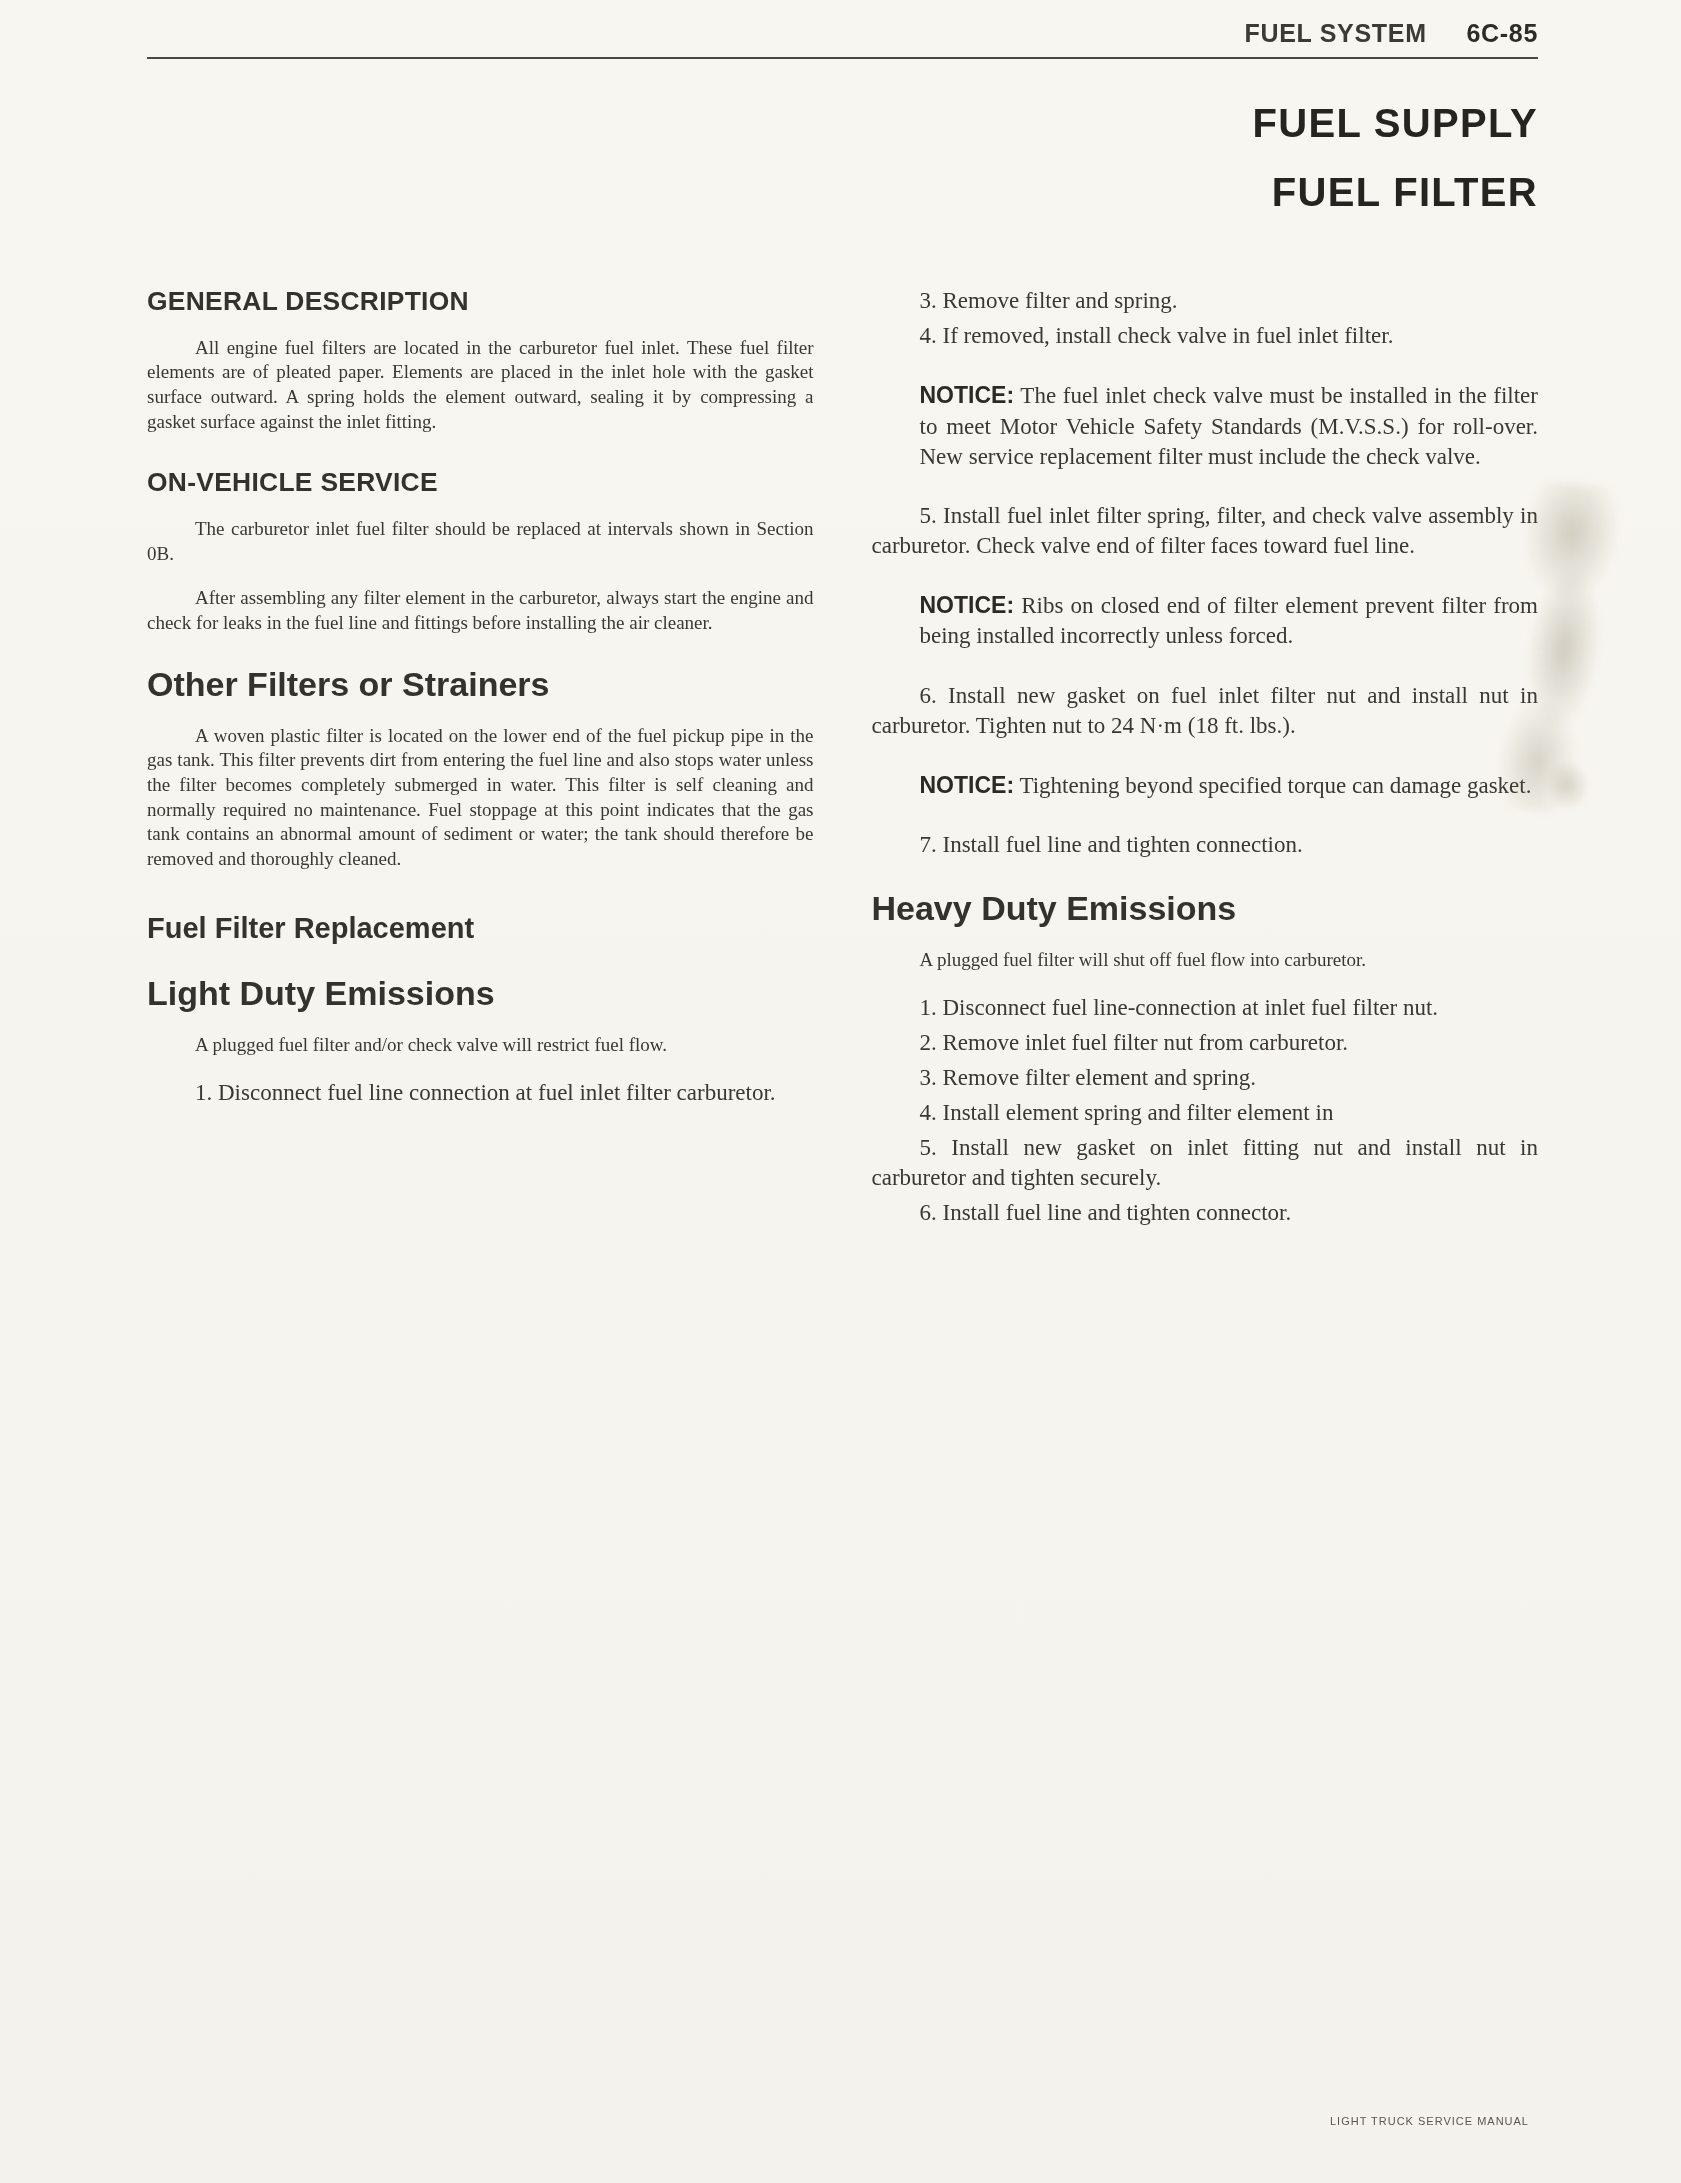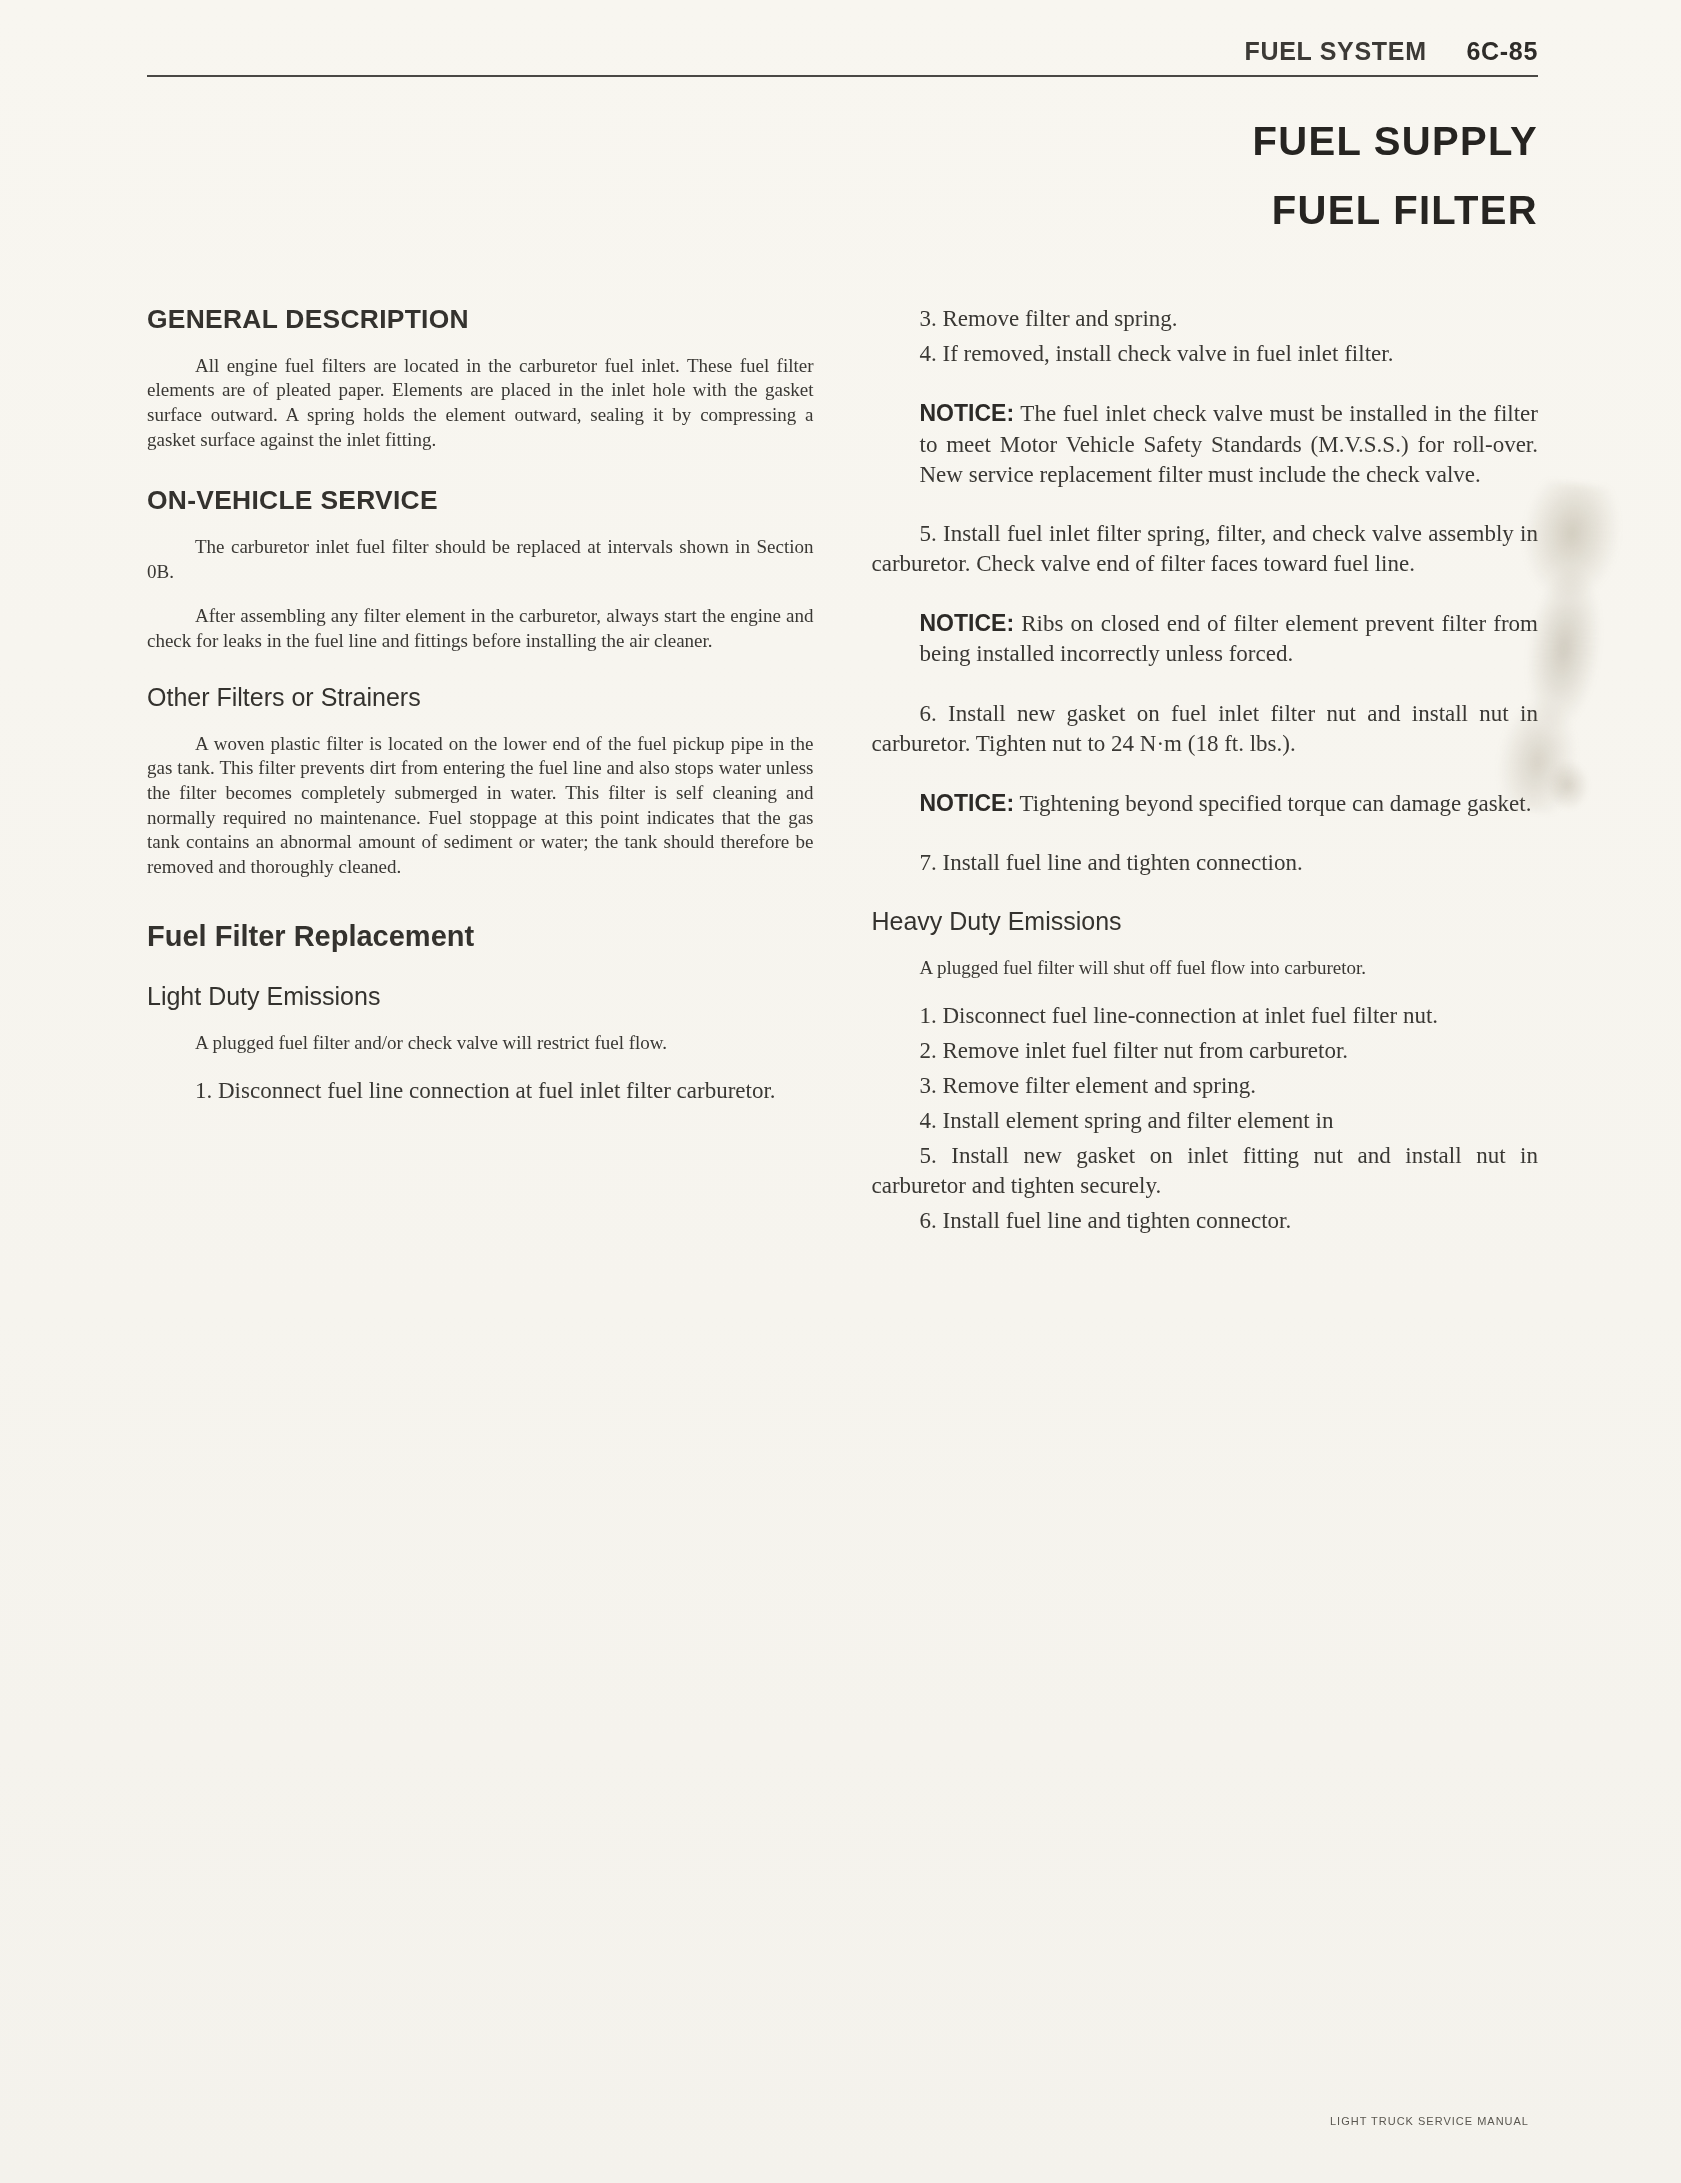--- a/index.html
+++ b/index.html
@@ -13,21 +13,21 @@
     background: #f6f4ee;
     font-family: "Liberation Serif", serif;
     color: #33312e;
     position: relative;
     overflow: hidden;
   }
 
   .page {
     position: absolute;
     inset: 0;
-    padding: 37px 143px 0 147px;
+    padding: 19px 143px 0 147px;
     background: linear-gradient(180deg, #f8f6f0 0%, #f6f4ee 60%, #f4f2ec 100%);
   }
 
   .page-header {
     text-align: right;
     font-family: "Liberation Sans", sans-serif;
     font-weight: bold;
     font-size: 25px;
     letter-spacing: 0.7px;
     color: #3c3a36;
@@ -78,22 +78,22 @@
   h2.replacement-heading {
     font-family: "Liberation Sans", sans-serif;
     font-weight: bold;
     font-size: 29px;
     color: #34322e;
     margin: 40px 0 26.4px 0;
   }
 
   h3.sub-heading {
     font-family: "Liberation Sans", sans-serif;
-    font-weight: normal;
-    font-size: 25px;
+    font-weight: bold;
+    font-size: 34px;
     color: #34322e;
     margin: 29px 0 20px 0;
   }
 
   .para {
     font-size: 19px;
     line-height: 1.3;
     text-align: justify;
     text-indent: 48px;
     color: #3a3834;

